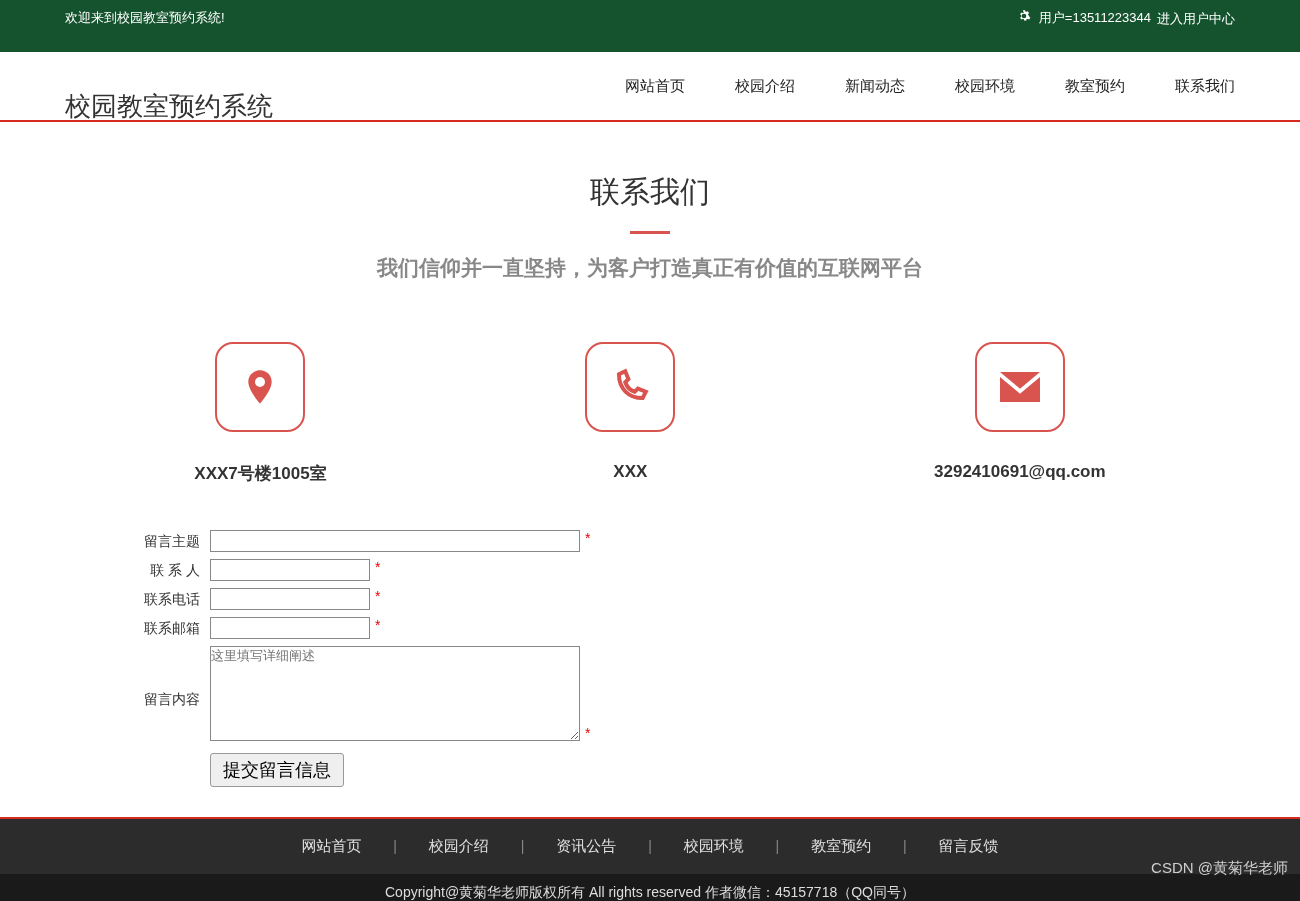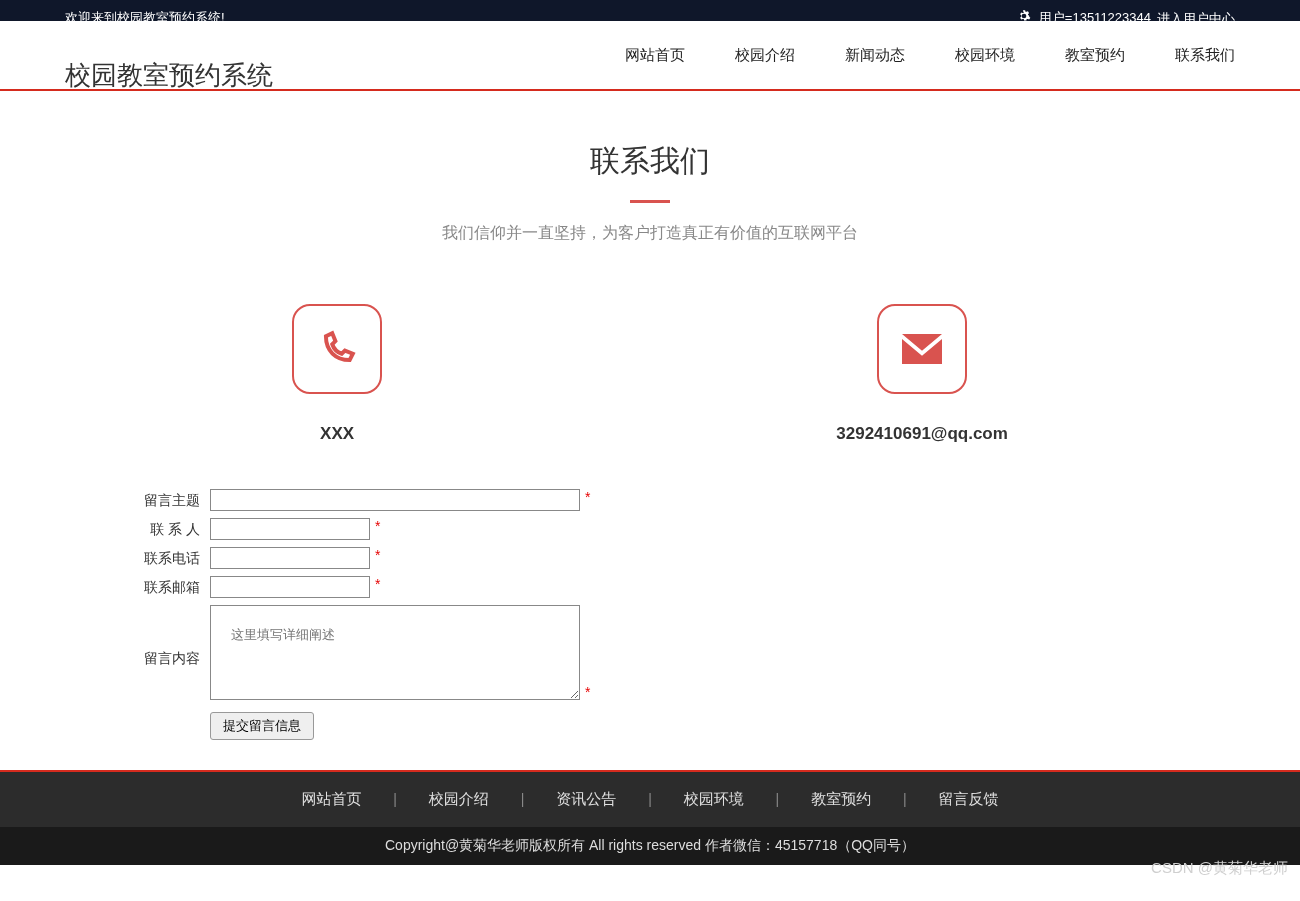--- a/index.html
+++ b/index.html
@@ -1,45 +1,45 @@
 <!DOCTYPE html>
 <html><head>
 <meta charset="utf-8">
 <style>
 * { margin: 0; padding: 0; box-sizing: border-box; }
 body { font-family: "Microsoft YaHei", Arial, sans-serif; font-size: 14px; color: #333; background: #fff; width: 1300px; }
-.topbar { background: #0f172a; color: #fff; height: 21px; line-height: 35px; font-size: 13px; }
+.topbar { background: #14532d; color: #fff; height: 52px; line-height: 35px; font-size: 13px; }
 .topbar .wrap { width: 1170px; margin: 0 auto; display: flex; justify-content: space-between; }
 .topbar .right { display: flex; gap: 6px; align-items: center; }
 .topbar a { color: #fff; text-decoration: none; }
 .gear-icon { display:inline-block; vertical-align:middle; margin-right:4px; }
 .header { border-bottom: 2px solid #d52b1e; }
 .nav { width: 1170px; margin: 0 auto; height: 68px; display: flex; align-items: center; justify-content: space-between; }
 .logo { font-size: 26px; color: #333; margin-top: 40px; }
 .navlinks { display: flex; gap: 50px; }
 .navlinks a { color: #222; text-decoration: none; font-size: 15px; cursor: pointer; }
 .main { width: 1170px; margin: 0 auto; }
 .title-block { text-align: center; padding: 50px 0 30px; }
 .title-block h1 { font-size: 30px; font-weight: 400; margin-bottom: 18px; }
 .title-block .underline { width: 40px; height: 3px; background: #d9534f; margin: 0 auto 20px; }
-.title-block .subtitle { color: #888; font-size: 16px; }
+.title-block .subtitle { color: #888; font-size: 21px; font-weight: bold; }
 .contact-row { display: flex; justify-content: space-around; margin: 30px 0 40px; }
 .contact-item { text-align: center; }
 .contact-icon { width: 90px; height: 90px; border: 2px solid #d9534f; border-radius: 18px; margin: 0 auto 30px; display: flex; align-items: center; justify-content: center; }
 .contact-text { font-size: 17px; font-weight: bold; }
 .form-notice { background: #dff0d8; color: #e60000; text-align: center; padding: 6px; margin: 10px 45px; font-size: 14px; }
 .form-area { padding: 5px 45px 20px; }
 .form-row { display: flex; align-items: flex-start; margin-bottom: 7px; }
 .form-label { width: 100px; text-align: right; padding-right: 10px; padding-top: 3px; font-size: 14px; }
 .form-row input[type=text] { height: 22px; border: 1px solid #888; padding: 0 4px; }
 .inp-lg { width: 370px; }
 .inp-sm { width: 160px; }
 .req { color: #e60000; margin-left: 5px; }
-textarea { width: 370px; height: 95px; border: 1px solid #888; padding: 20px; font-family: inherit; font-size: 13px; resize: both; }
-.submit-btn { margin-left: 100px; margin-top: 5px; padding: 4px 12px; background: #efefef; border: 1px solid #999; border-radius: 3px; cursor: pointer; font-size: 13px; }
+textarea { width: 370px; height: 95px; border: 1px solid #888; padding: 0; font-family: inherit; font-size: 13px; resize: both; }
+.submit-btn { margin-left: 100px; margin-top: 5px; padding: 4px 12px; background: #efefef; border: 1px solid #999; border-radius: 3px; cursor: pointer; font-size: 18px; }
 .footer-nav { background: #2c2c2c; color: #e0e0e0; border-top: 2px solid #d52b1e; margin-top: 10px; }
 .footer-nav .links { text-align: center; padding: 18px 0; }
 .footer-nav .links a { color: #e0e0e0; text-decoration: none; margin: 0 28px; font-size: 15px; }
 .footer-nav .sep { color: #888; }
 .copyright { background: #1a1a1a; color: #ddd; text-align: center; padding: 10px; font-size: 14px; }
 .watermark { position: fixed; right: 12px; bottom: 23px; color: #cfcfcf; font-size: 15px; }
 </style>
 </head>
 <body>
 
@@ -75,20 +75,28 @@
 </div>
 
 <div class="main">
   <div class="title-block">
     <h1>联系我们</h1>
     <div class="underline"></div>
     <div class="subtitle">我们信仰并一直坚持，为客户打造真正有价值的互联网平台</div>
   </div>
 
   <div class="contact-row">
+    <div class="contact-item">
+      <div class="contact-icon">
+        <svg width="40" height="40" viewBox="0 0 24 24" fill="#d9534f">
+            <path d="M12 2C8 2 5 5 5 9c0 5 7 13 7 13s7-8 7-13c0-4-3-7-7-7zm0 10a3 3 0 110-6 3 3 0 010 6z"></path>
+          </svg>
+      </div>
+      <div class="contact-text">XXX7号楼1005室</div>
+    </div>
     <div class="contact-item">
       <div class="contact-icon">
         <svg width="38" height="38" viewBox="0 0 24 24" fill="none" stroke="#d9534f" stroke-width="2.5">
             <path d="M5 4c0 9 6 15 15 15l2-4-5-2-2 2c-3-1-5-3-6-6l2-2-2-5-4 2z"></path>
           </svg>
       </div>
       <div class="contact-text">XXX</div>
     </div>
     <div class="contact-item">
       <div class="contact-icon">

